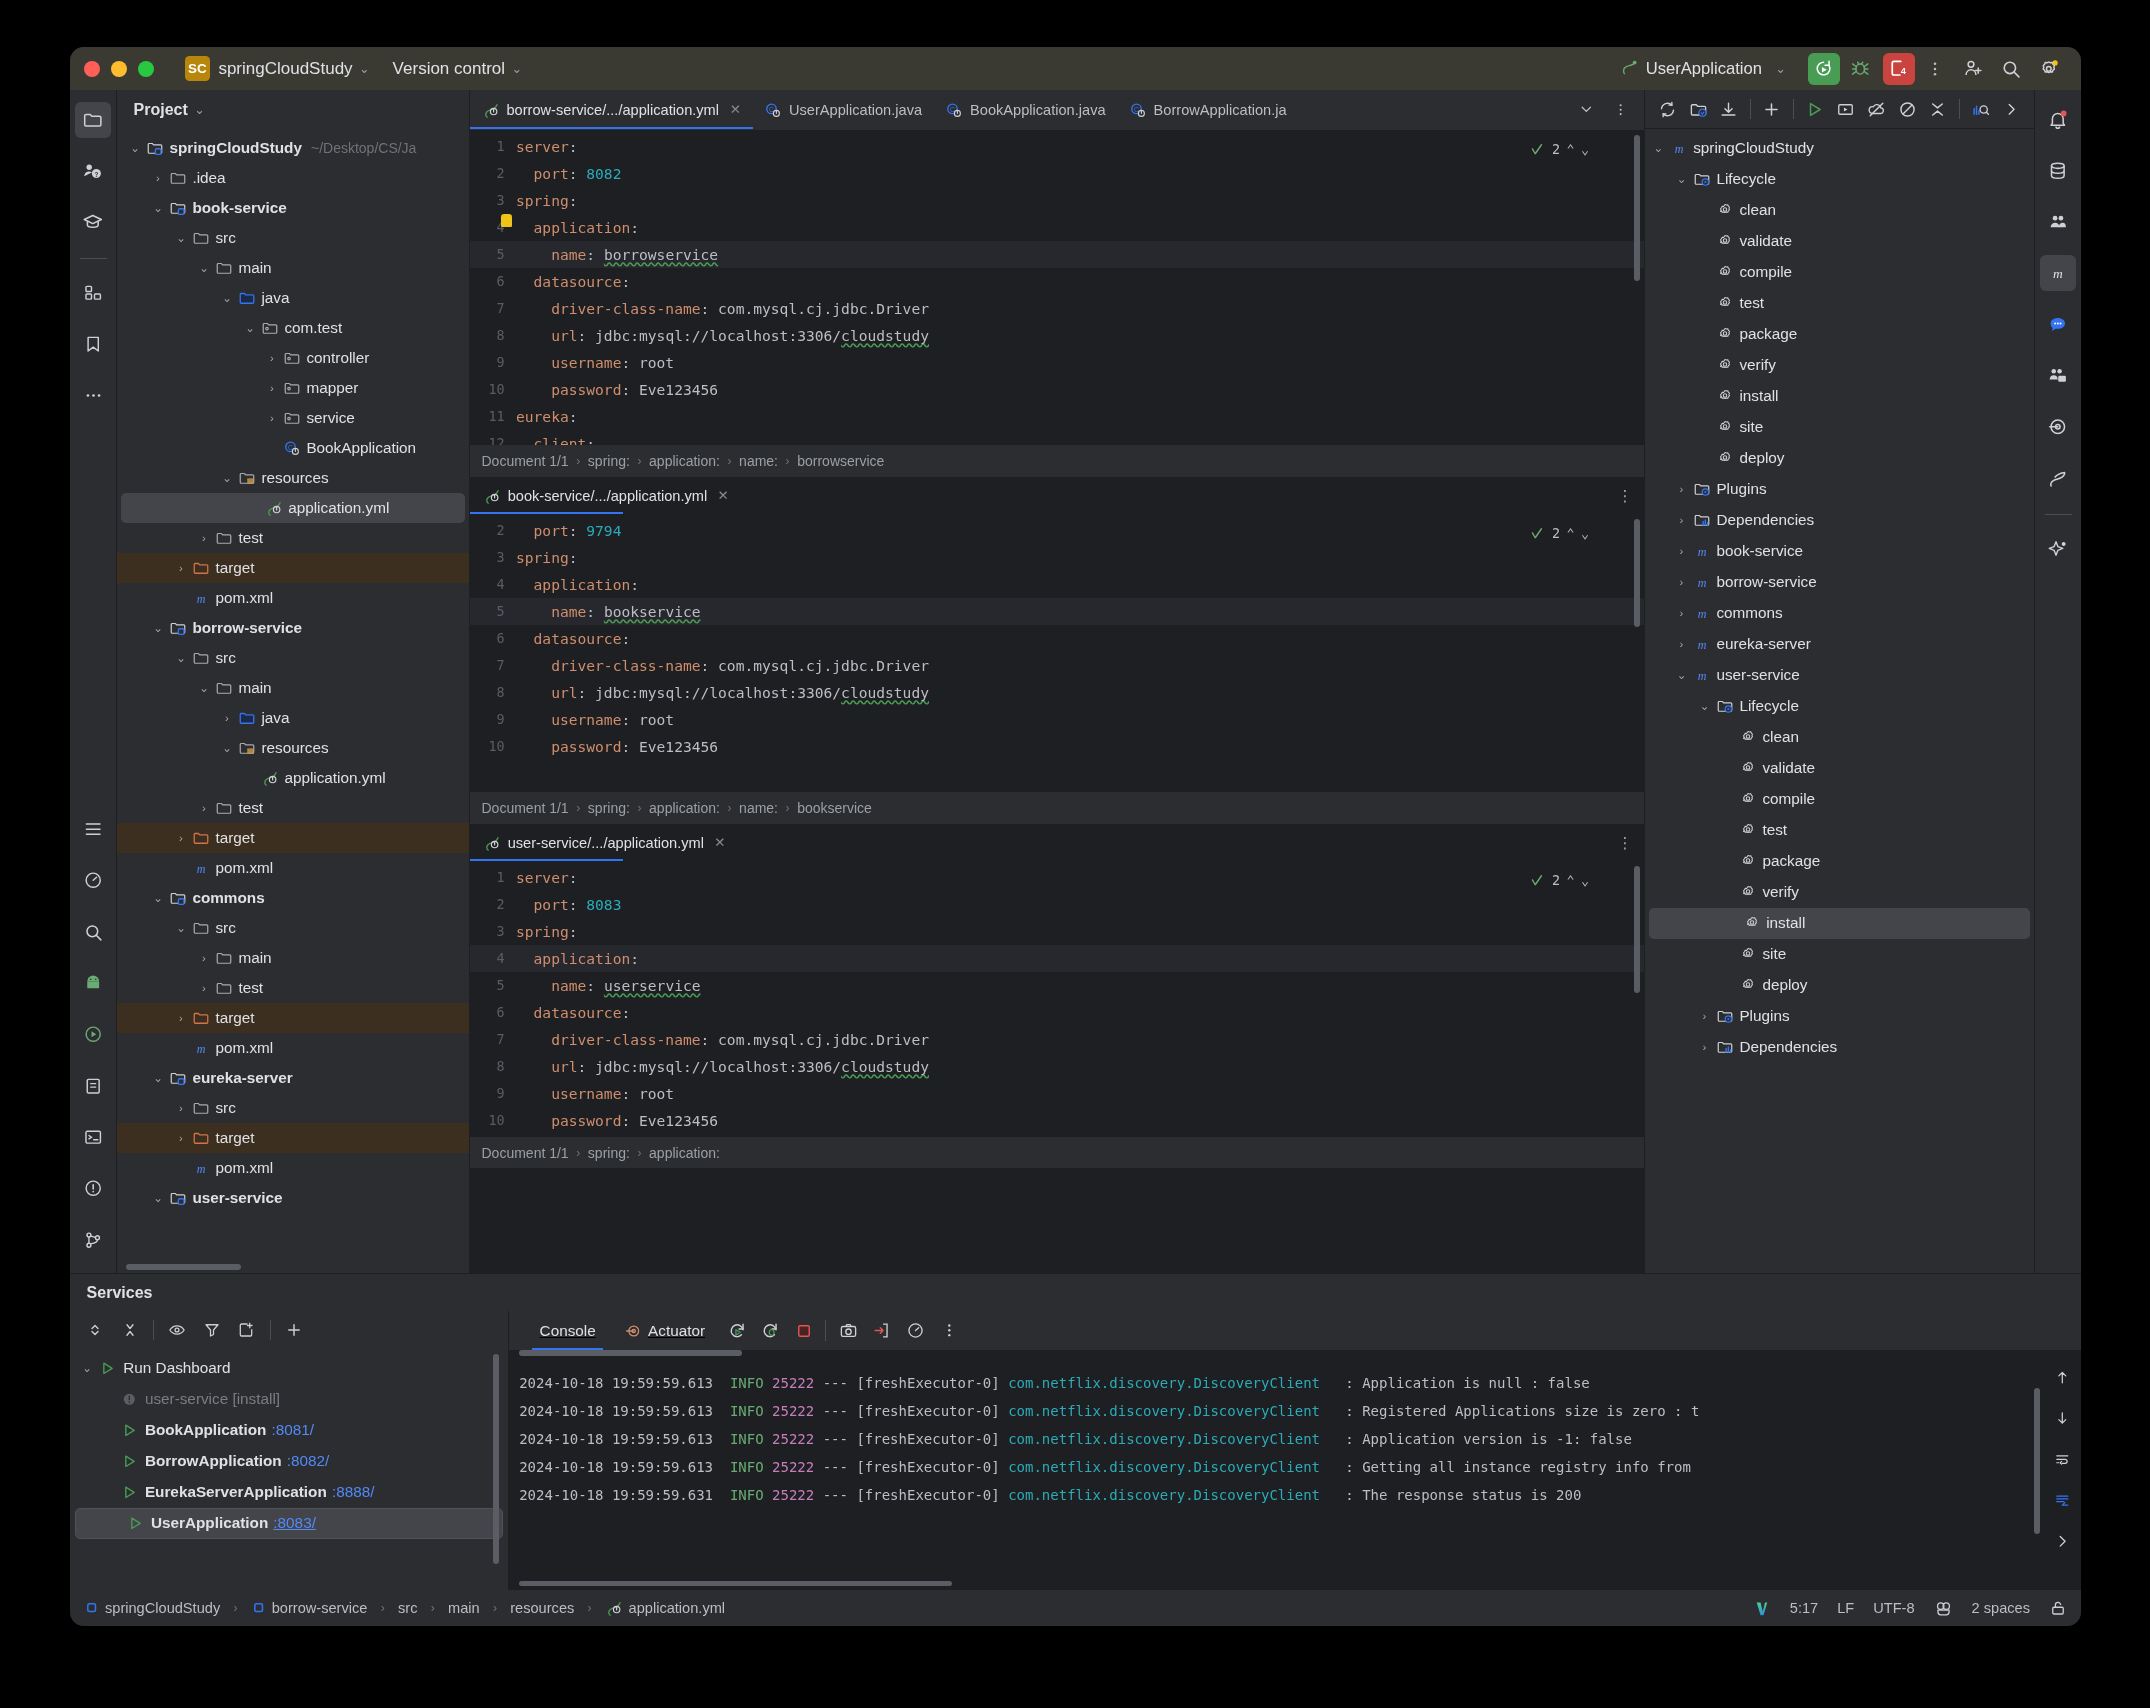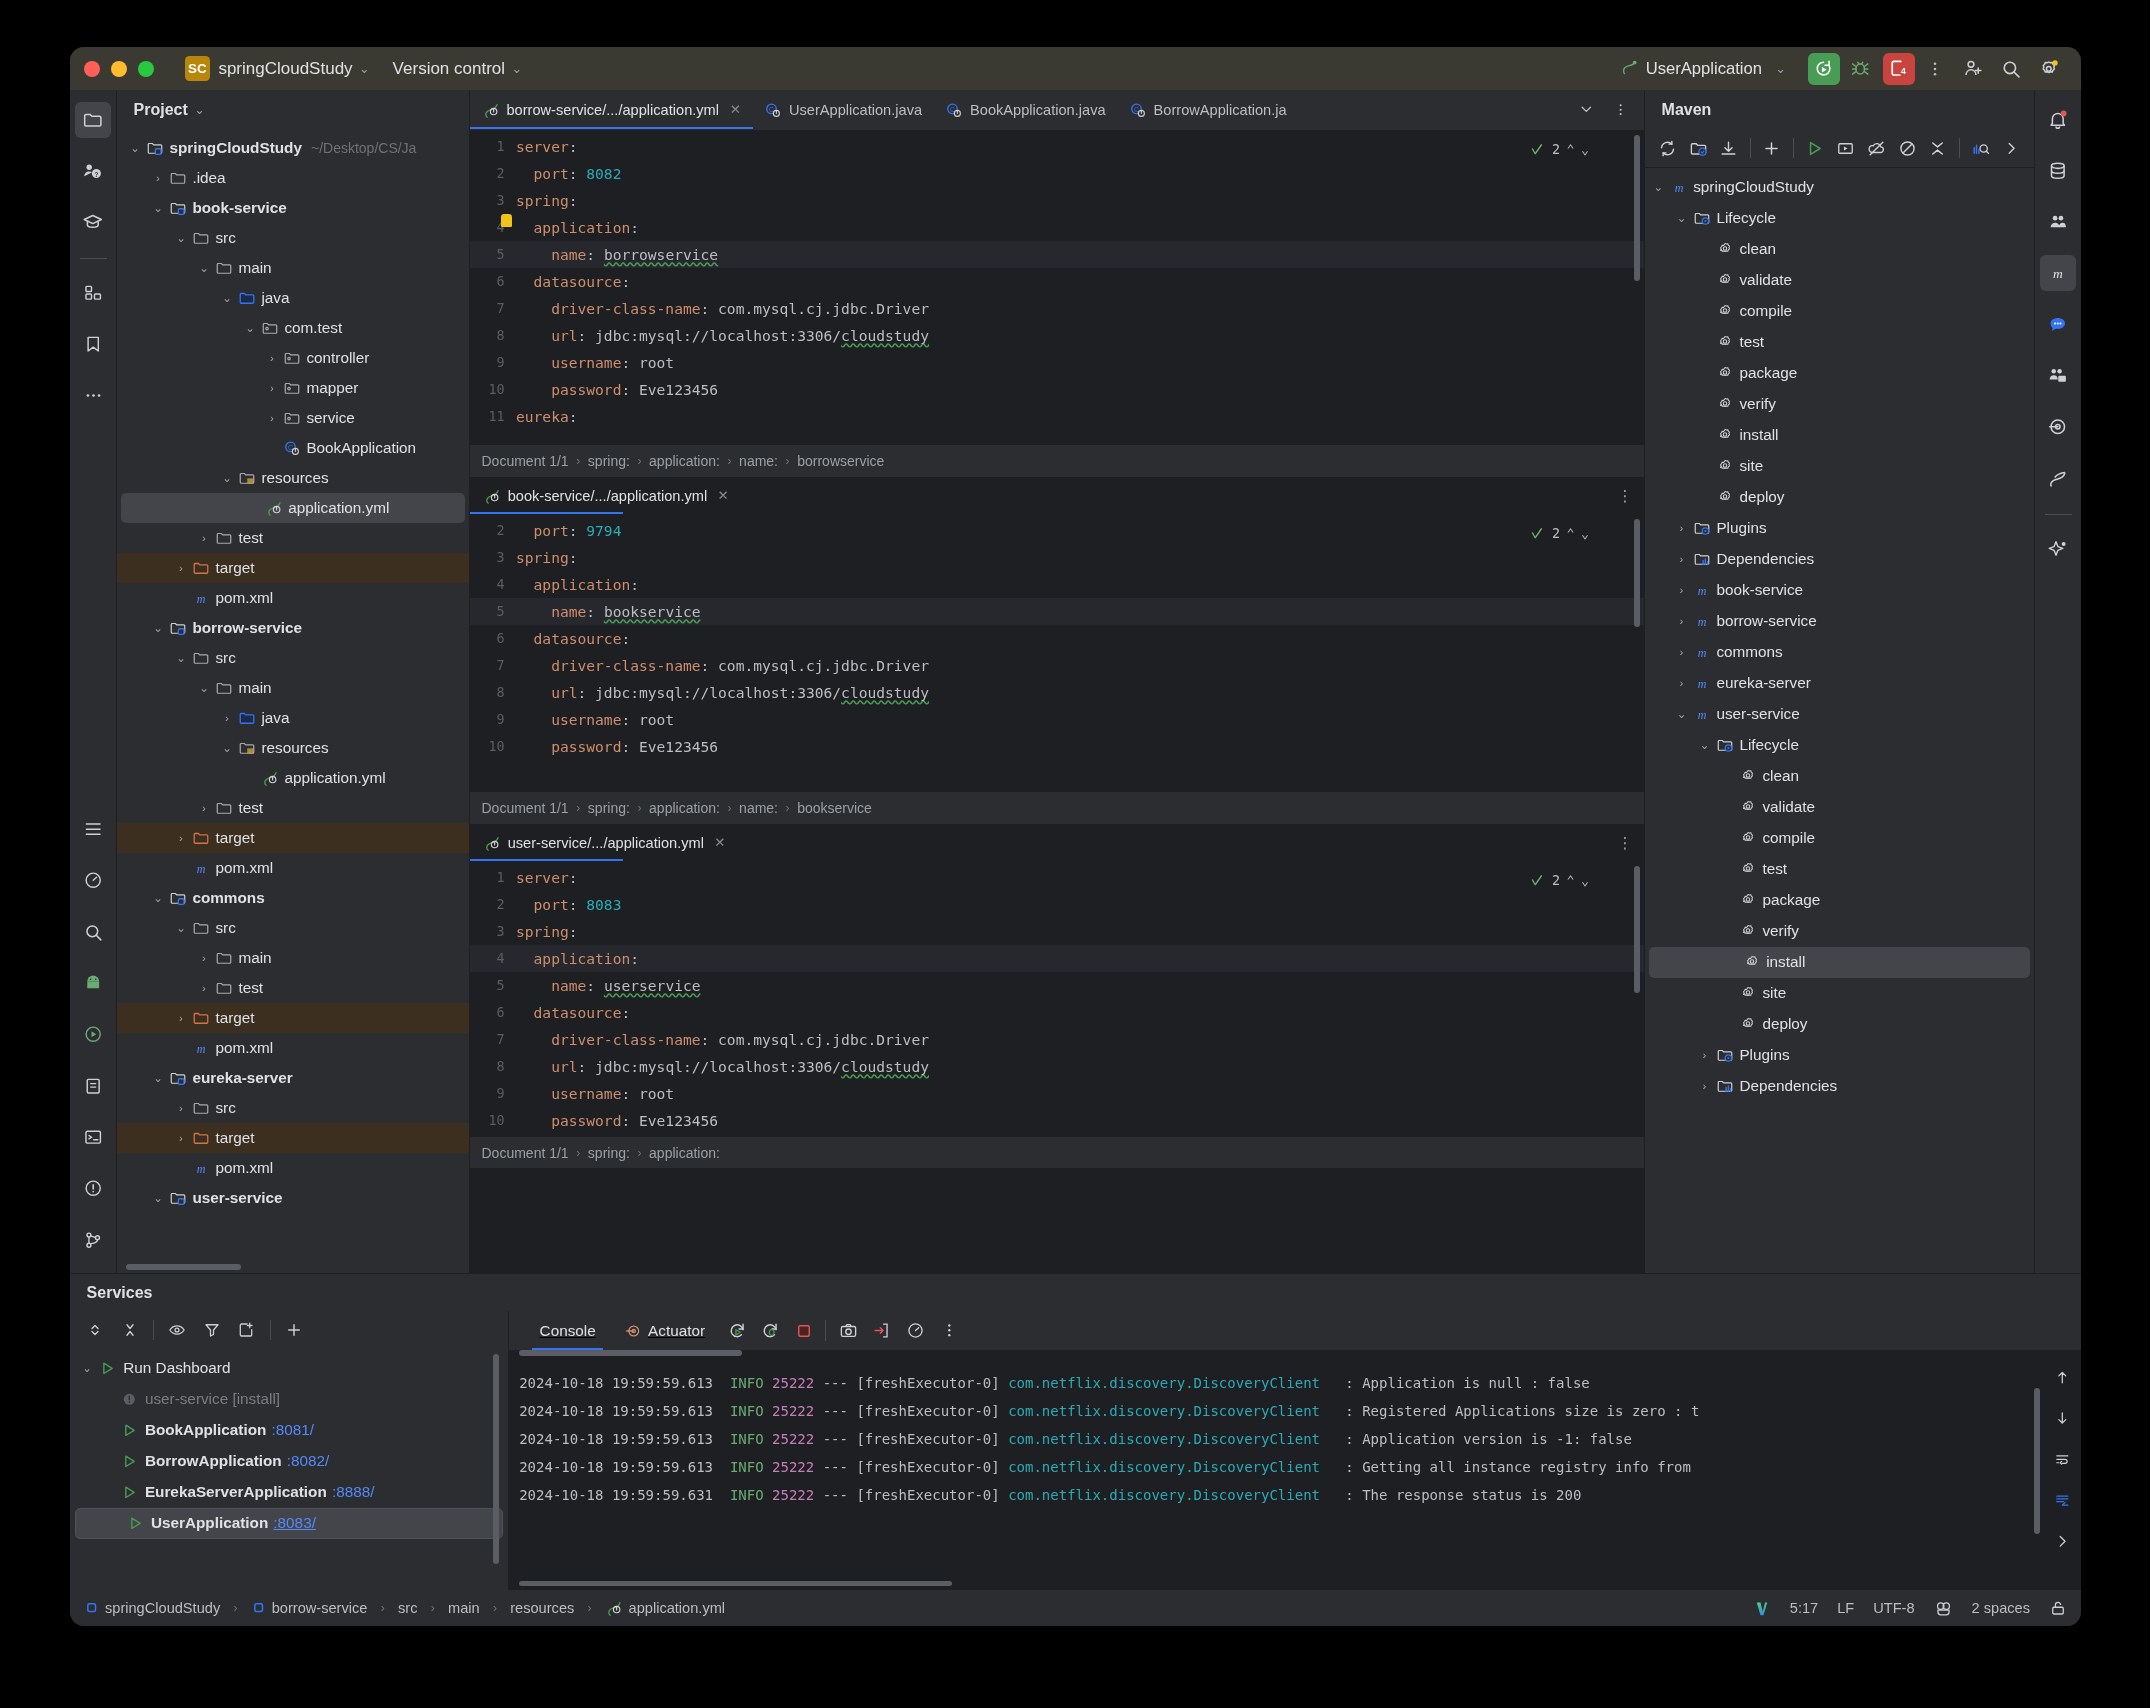--- a/index.html
+++ b/index.html
@@ -908,20 +908,24 @@
                 <span class="ctext"><span class="k">    username</span><span class="">: root</span></span>
               </div>
               <div class="cline">
                 <span class="gutter">10</span>
                 <span class="ctext"><span class="k">    password</span><span class="">: Eve123456</span></span>
               </div>
               <div class="cline">
                 <span class="gutter">11</span>
                 <span class="ctext"><span class="k">eureka</span><span class="">:</span></span>
               </div>
+              <div class="cline">
+                <span class="gutter">12</span>
+                <span class="ctext"><span class="k">  client</span><span class="">:</span></span>
+              </div>
               <div class="inspect">
                 <span>
                   <svg width="16.6" height="16.6" viewBox="0 0 24 24">
                     <path d="M5 10l4 7 9-13" fill="none" stroke="#6aab73" stroke-width="2" stroke-linecap="round" stroke-linejoin="round"></path>
                   </svg>
                 </span>
                 <span>2</span>
                 <span>⌃</span>
                 <span>⌄</span>
               </div>
@@ -1084,23 +1088,20 @@
               <span class="sep">›</span>
               <span>spring:</span>
               <span class="sep">›</span>
               <span>application:</span>
             </div>
           </div>
         </div>
     </div>
 
     <div class="maven">
-      <div class="panel-head">
-        <span class="t">Maven</span>
-      </div>
       <div class="mv-toolbar">
         <div class="mv-ico">
           <svg width="19" height="19" viewBox="0 0 24 24">
               <path d="M4.5 11a7.5 7.5 0 0 1 13-4.5M19.5 13a7.5 7.5 0 0 1-13 4.5" fill="none" stroke="#ced0d6" stroke-width="1.8" stroke-linecap="round"></path>
               <path d="M17.5 3v3.5H14M6.5 21v-3.5H10" fill="none" stroke="#ced0d6" stroke-width="1.8" stroke-linecap="round" stroke-linejoin="round"></path>
             </svg>
         </div>
         <div class="mv-ico">
           <svg width="19" height="19" viewBox="0 0 24 24">
               <path d="M3 7.5A1.5 1.5 0 0 1 4.5 6H9l2 2h8.5A1.5 1.5 0 0 1 21 9.5v8A1.5 1.5 0 0 1 19.5 19h-15A1.5 1.5 0 0 1 3 17.5z" fill="none" stroke="#ced0d6" stroke-width="1.7"></path>

